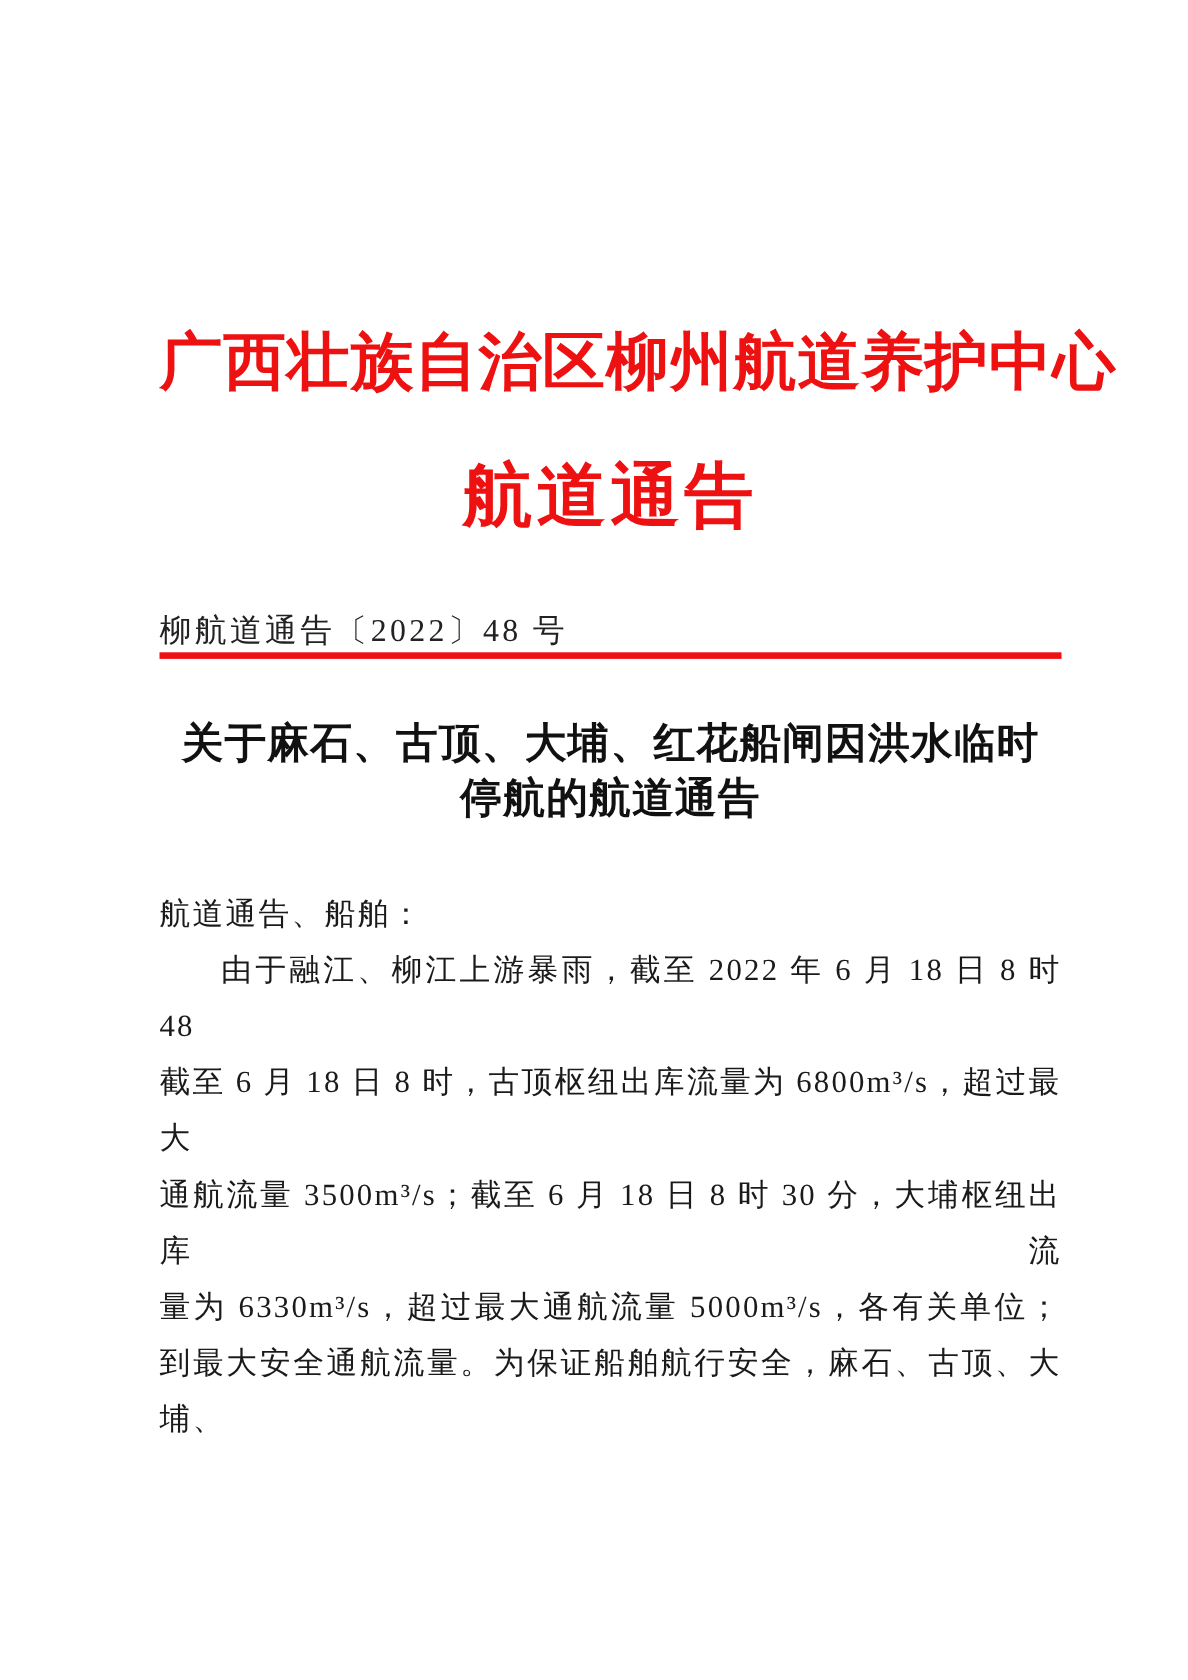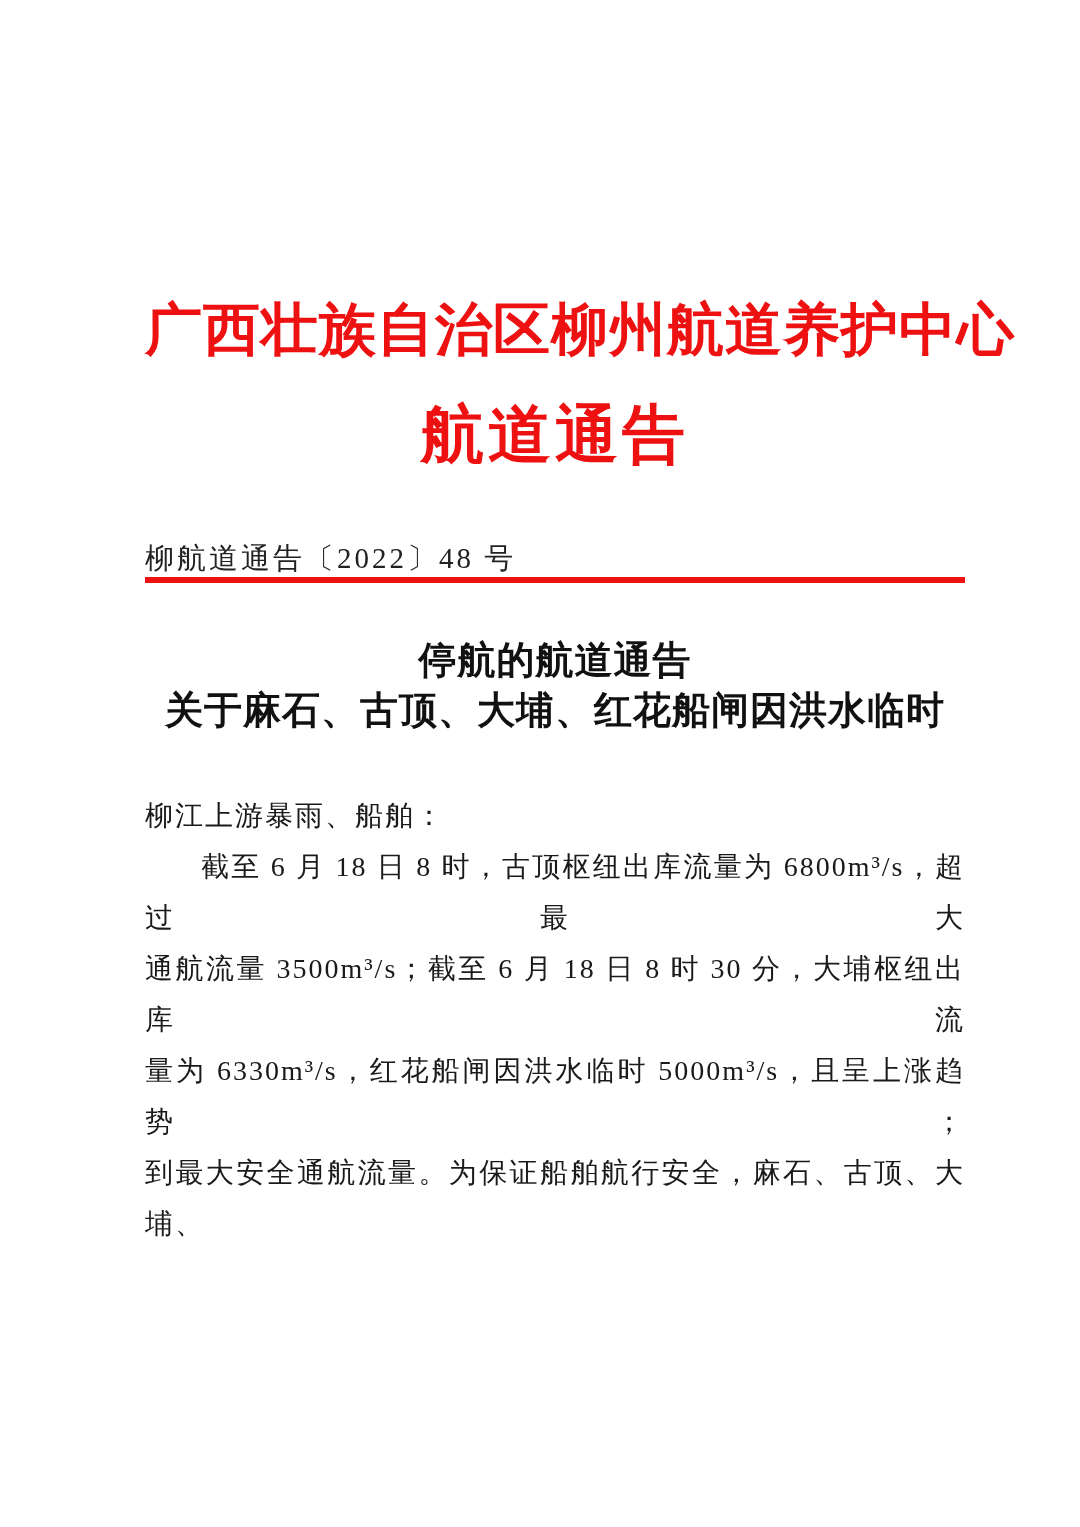--- a/index.html
+++ b/index.html
@@ -18,21 +18,21 @@
   }
   .content { margin-left: 145px; width: 820px; }
 
   .org-title {
     padding-top: 296px;
     text-align: center;
     color: var(--accent-red);
     font-weight: bold;
   }
   .org-line1 { font-size: 57px; line-height: 68px; letter-spacing: 1px; white-space: nowrap; }
-  .org-line2 { font-size: 63px; line-height: 70px; margin-top: 36px; letter-spacing: 4px; }
+  .org-line2 { font-size: 63px; line-height: 70px; margin-top: 52px; letter-spacing: 4px; }
 
   .doc-number {
     margin-top: 70px;
     text-align: left;
     font-size: 29px; line-height: 36px;
     letter-spacing: 3px;
     color: #222;
   }
   .red-rule {
     margin-top: 1px;
@@ -73,27 +73,28 @@
     <div class="org-title">
       <div class="org-line1">广西壮族自治区柳州航道养护中心</div>
       <div class="org-line2">航道通告</div>
     </div>
 
     <div class="doc-number">柳航道通告〔2022〕48 号</div>
 
     <div class="red-rule"></div>
 
     <div class="notice-title">
+      <div>关于麻石、古顶、大埔、红花船闸因洪水临时</div>
       <div>停航的航道通告</div>
-      <div>关于麻石、古顶、大埔、红花船闸因洪水临时</div>
     </div>
 
-    <div class="salutation">柳江上游暴雨、船舶：</div>
+    <div class="salutation">航道通告、船舶：</div>
 
     <div class="paragraph">
+        <div class="body-line">由于融江、柳江上游暴雨，截至 2022 年 6 月 18 日 8 时 48</div>
         <div class="body-line">截至 6 月 18 日 8 时，古顶枢纽出库流量为 6800m³/s，超过最大</div>
         <div class="body-line">通航流量 3500m³/s；截至 6 月 18 日 8 时 30 分，大埔枢纽出库流</div>
-        <div class="body-line">量为 6330m³/s，红花船闸因洪水临时 5000m³/s，且呈上涨趋势；</div>
+        <div class="body-line">量为 6330m³/s，超过最大通航流量 5000m³/s，各有关单位；</div>
         <div class="body-line">到最大安全通航流量。为保证船舶航行安全，麻石、古顶、大埔、</div>
       </div>
 
   </div>
 </div>
 
 </body></html>

